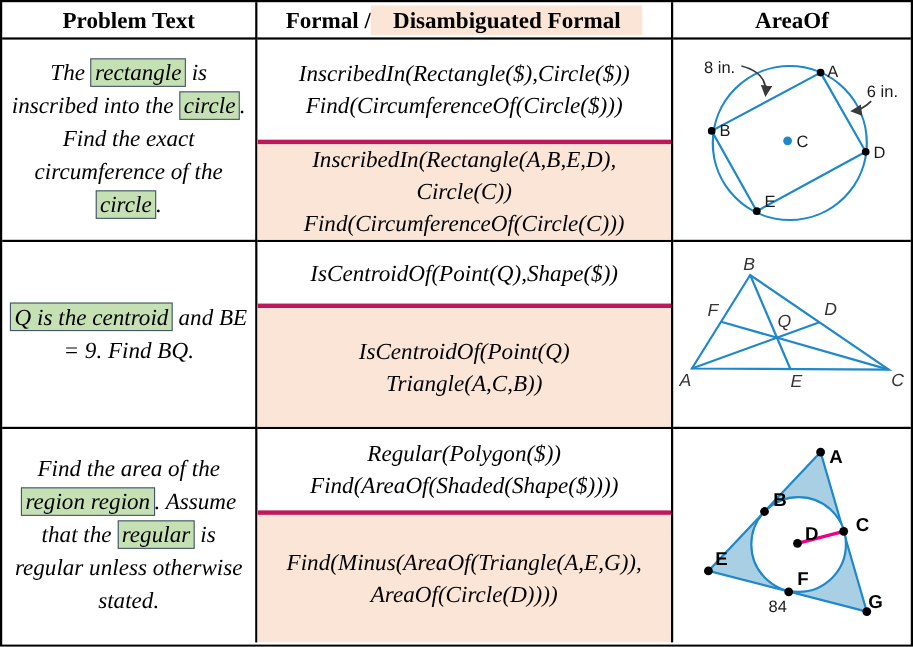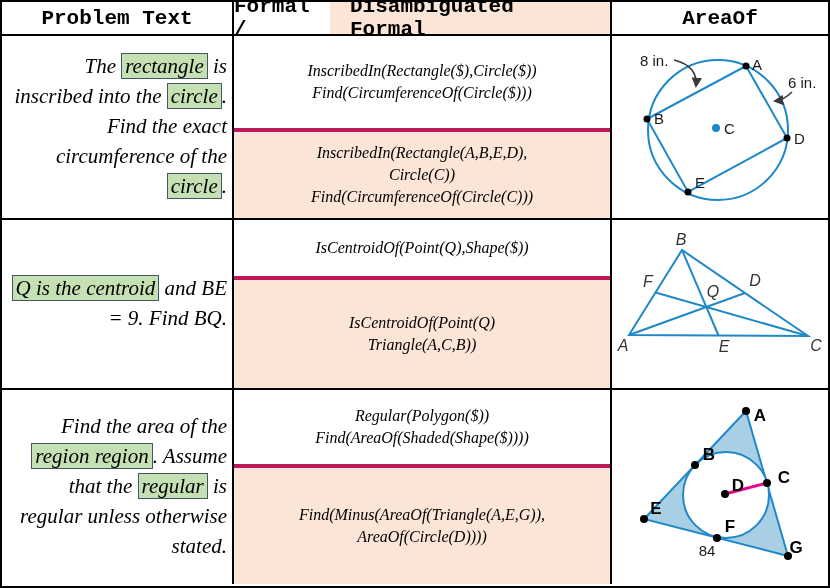--- a/index.html
+++ b/index.html
@@ -7,29 +7,29 @@
   .tbl{
     width:826px;height:584px;border:2px solid #000;
     display:grid;
     grid-template-columns:232px 378px 216px;
     grid-template-rows:34px 184px 170px 194px;
   }
   .cell{box-sizing:border-box;border-right:2px solid #000;border-bottom:2px solid #000;
         display:flex;align-items:center;justify-content:center;overflow:hidden;}
   .c3{border-right:none;}
   .lastrow{border-bottom:none;}
-  .head{font-weight:bold;font-size:21px;font-family:Liberation Mono, monospace;}
+  .head{font-weight:bold;font-size:21px;}
   .peach-hl{background:var(--highlight_peach);padding:1px 20px;}
-  .ptext{margin:0;padding:0 5px;font-style:italic;font-size:21px;line-height:1.42;text-align:right;}
+  .ptext{margin:0;padding:0 5px;font-style:italic;font-size:21px;line-height:1.42;text-align:center;}
   .hl{background:var(--highlight_green);border:1px solid var(--highlight_green_border);padding:0 3px;}
   .formal-cell{flex-direction:column;align-items:stretch;justify-content:flex-start;padding:0;}
   .formal-top,.formal-bottom{display:flex;flex-direction:column;align-items:center;justify-content:center;}
   .formal-bottom{flex:1;border-top:4px solid #be185d;background:var(--highlight_peach);}
   .ftop-r1{height:92px;} .ftop-r2{height:56px;} .ftop-r3{height:74px;}
-  .fline{font-style:italic;font-size:16px;line-height:1.38;text-align:center;white-space:nowrap;}
+  .fline{font-style:italic;font-size:21px;line-height:1.38;text-align:center;white-space:nowrap;}
   .diag{padding:0;}
   svg{display:block;}
   .dline{stroke:var(--diagram_blue);stroke-width:2;fill:none;}
   .dfill{stroke:var(--diagram_blue);stroke-width:2;fill:var(--diagram_fill_blue);}
   .dcircle-white{stroke:var(--diagram_blue);stroke-width:2;fill:#fff;}
   .dot{fill:#000;stroke:none;}
   .bluedot{fill:var(--diagram_blue);stroke:none;}
   .pink{stroke:var(--accent_pink);stroke-width:3;fill:none;}
   .dlab1{font-family:"Liberation Sans",sans-serif;font-size:15px;fill:#1a1a1a;}
   .dlab2{font-family:"Liberation Sans",sans-serif;font-size:16px;font-style:italic;fill:#333;text-anchor:middle;}

